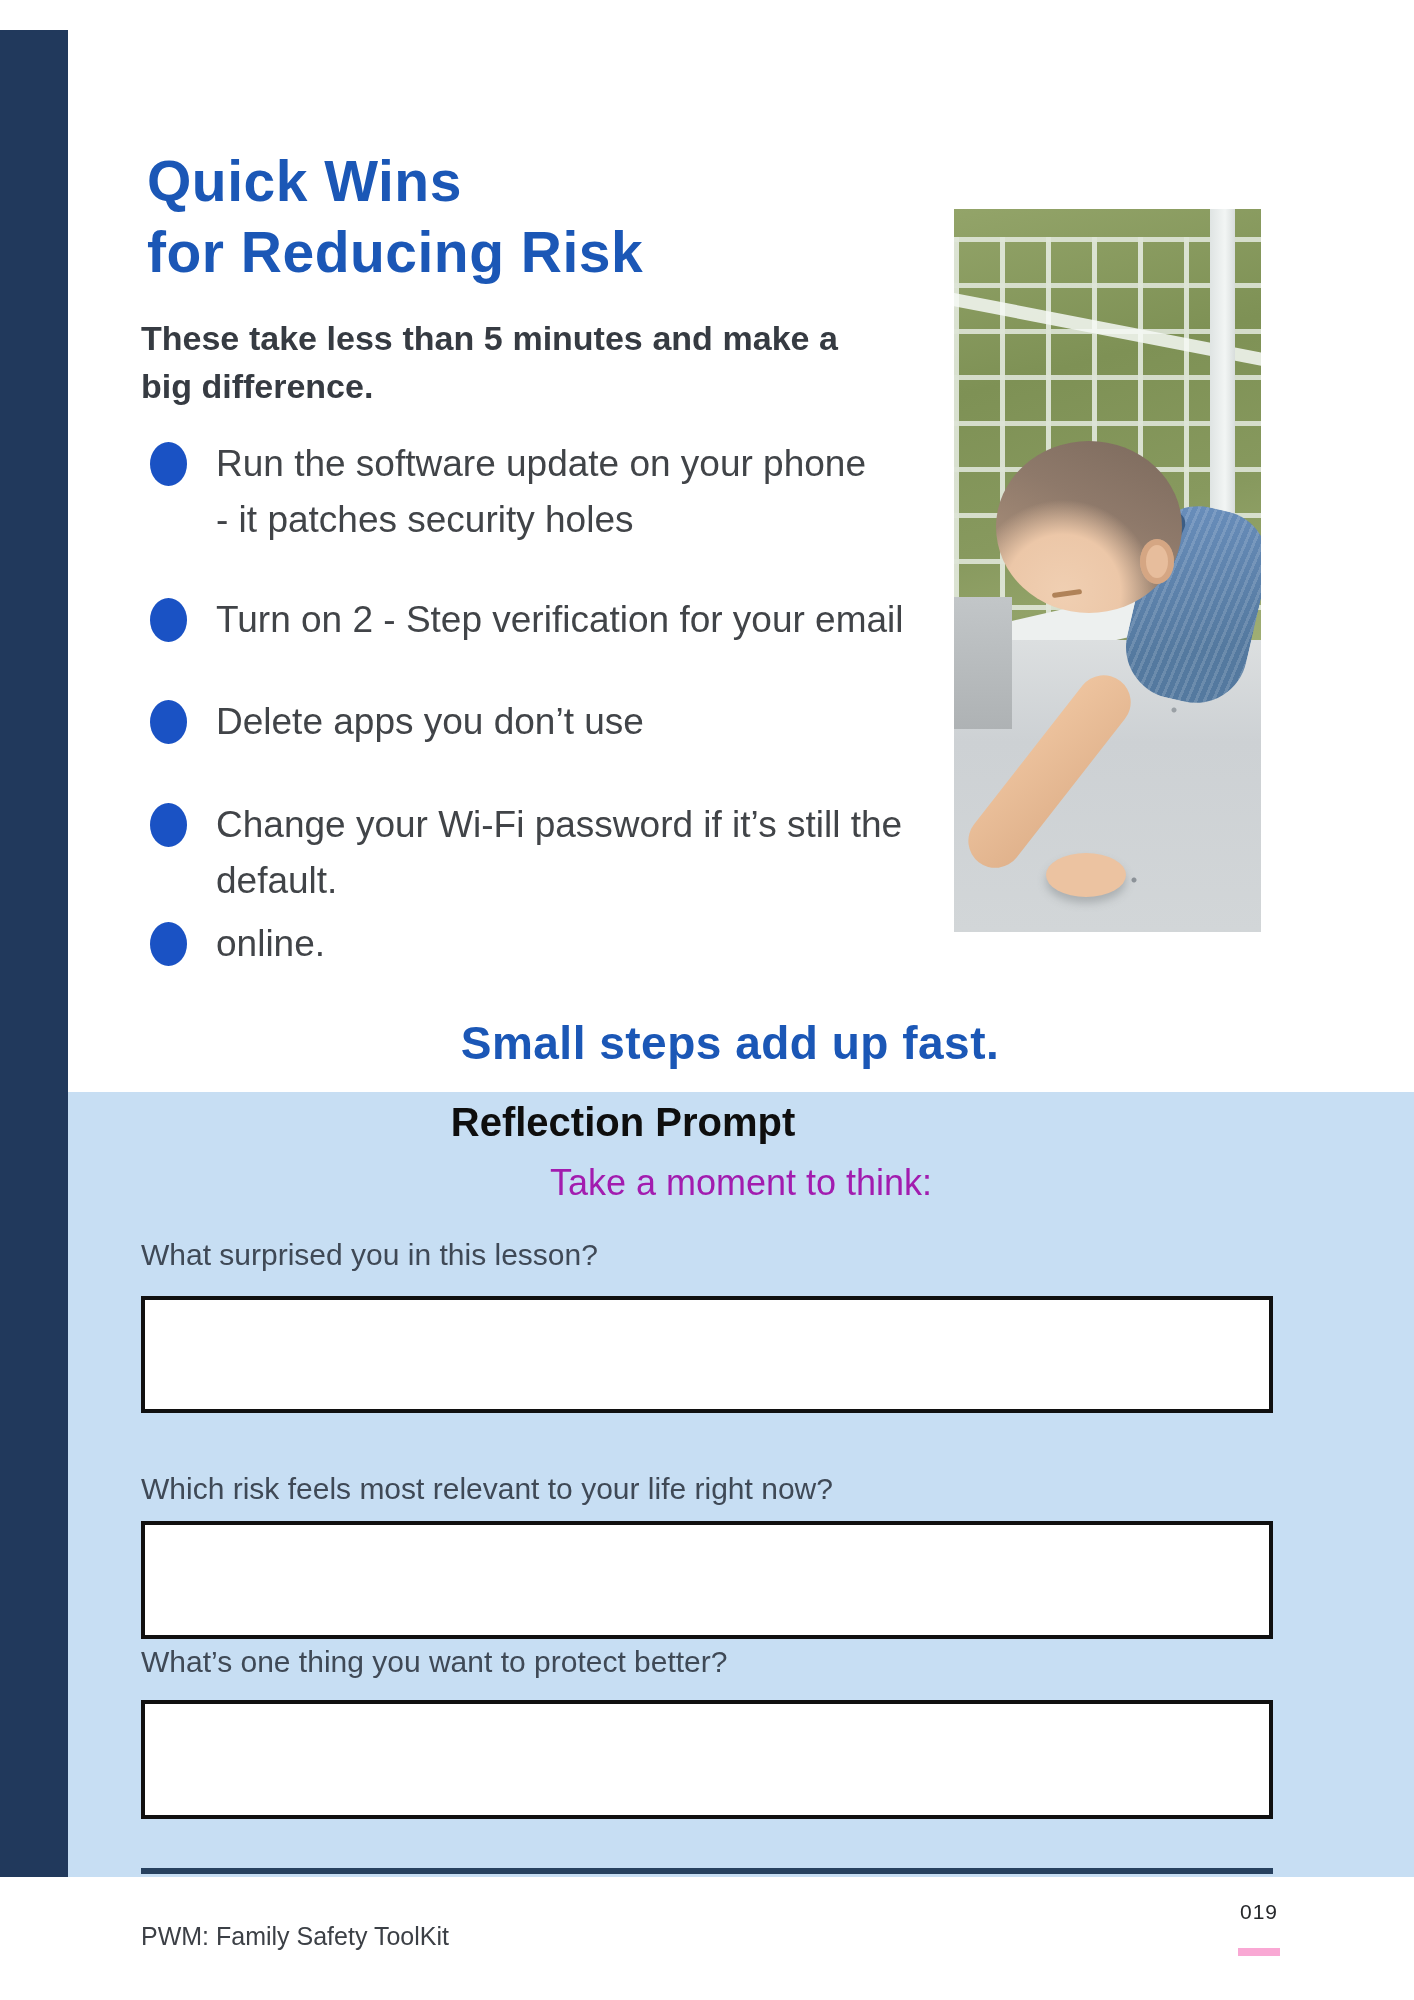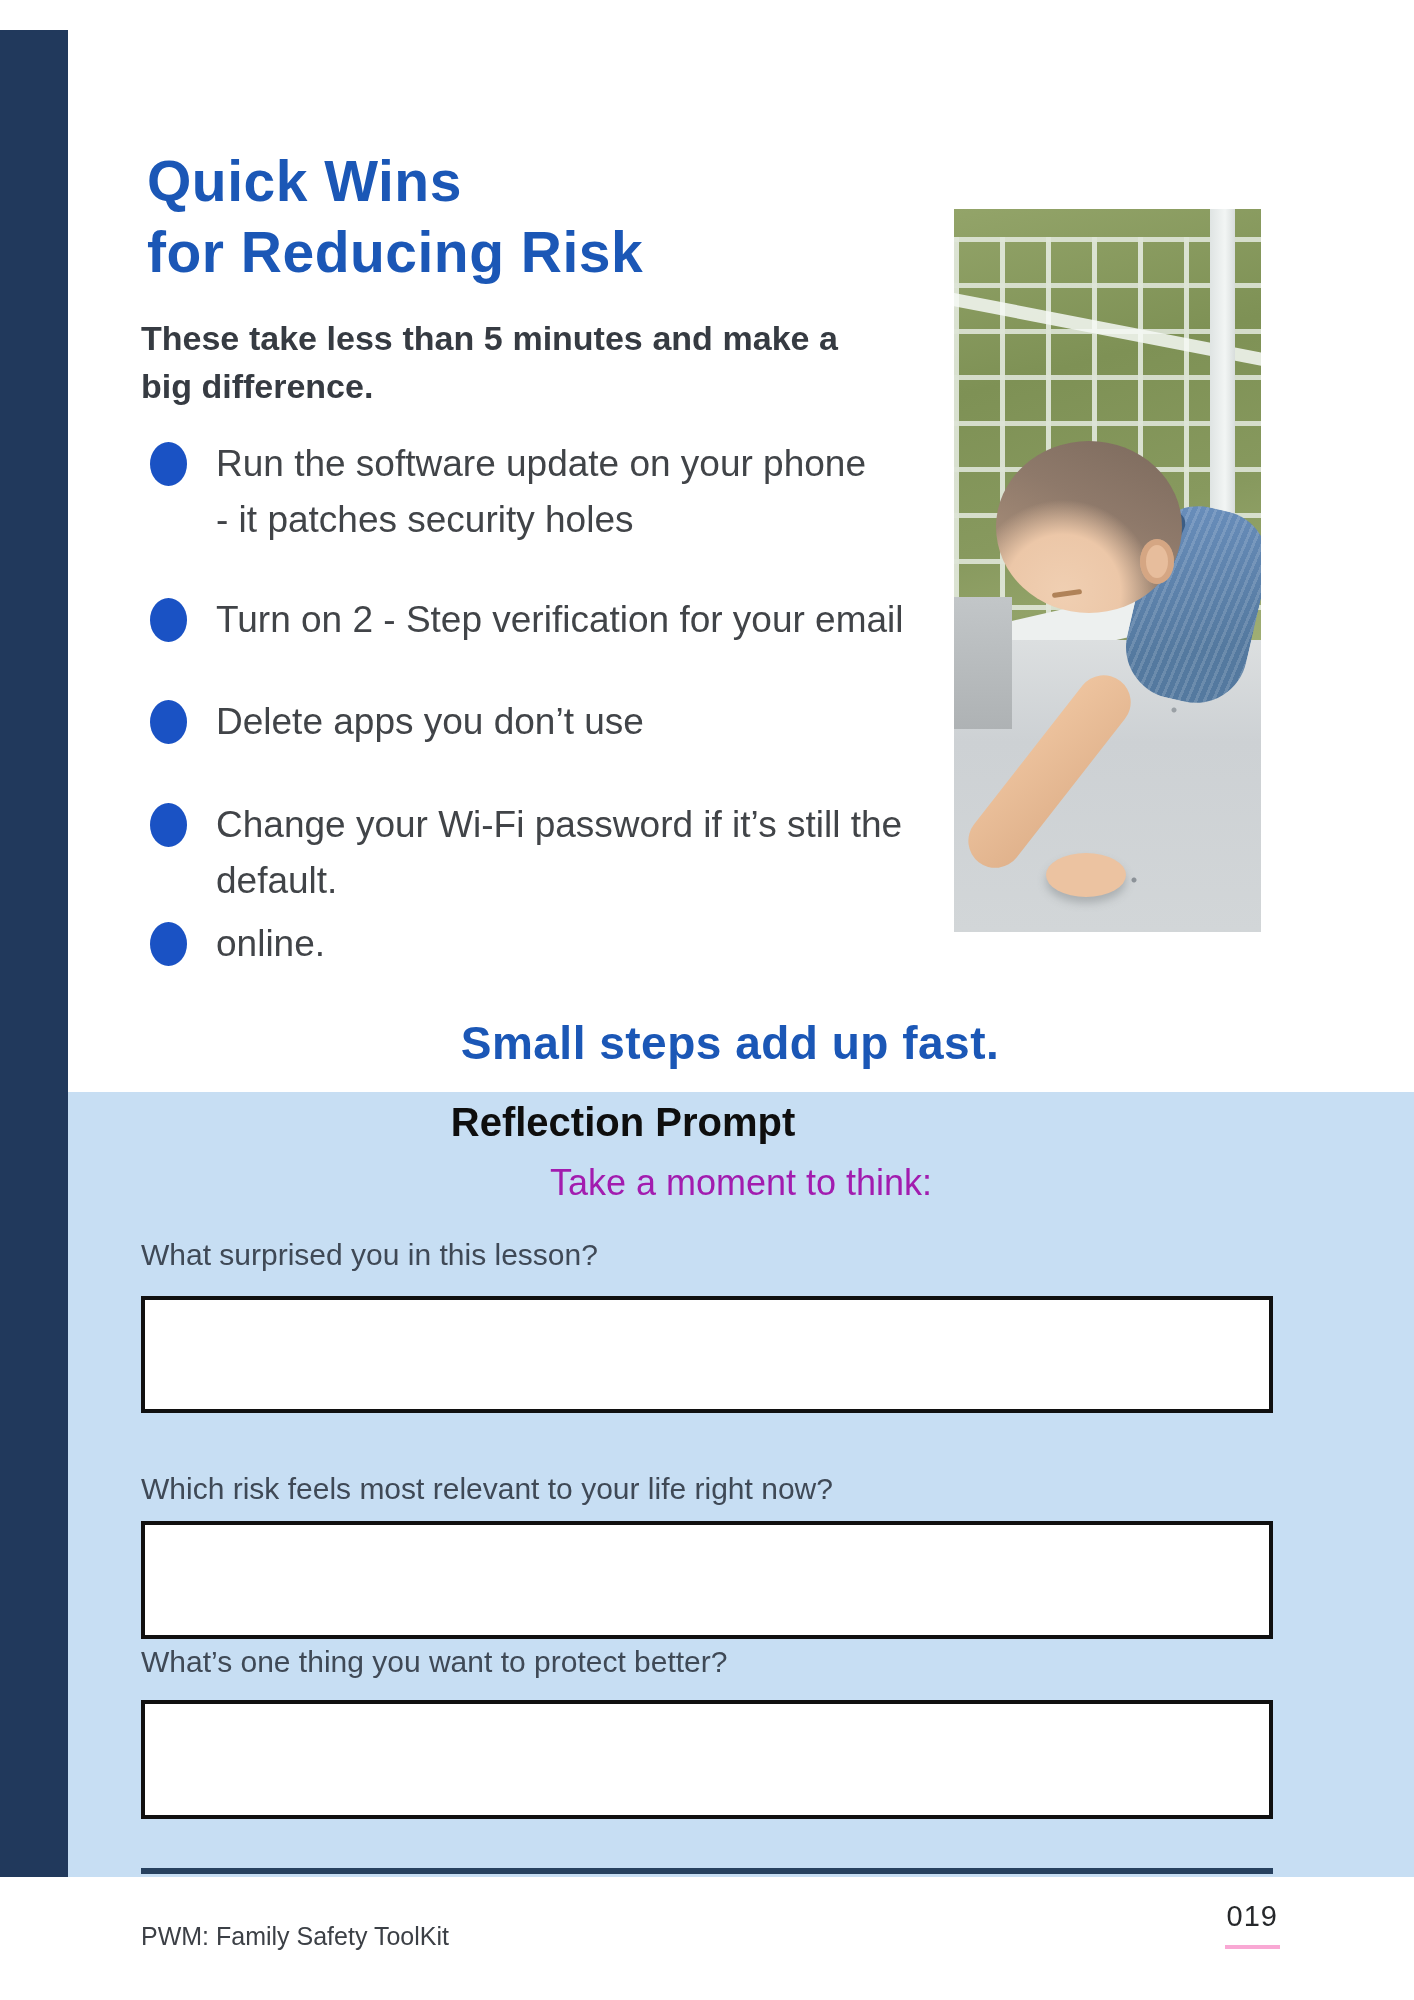--- a/index.html
+++ b/index.html
@@ -55,22 +55,22 @@
   .b-3{top:1700px;height:119px;}
   .answer-box textarea{
     width:100%;height:100%;border:none;outline:none;resize:none;background:transparent;
     font-family:"Liberation Sans", sans-serif;font-size:30px;color:#333;padding:10px 14px;box-sizing:border-box;
   }
   .panel-rule{position:absolute;left:141px;top:1868px;width:1132px;height:6px;background:#27415f;}
 
   
   .footer-brand{position:absolute;left:141px;top:1922px;font-size:25px;color:#3c4046;}
   .page-num-wrap{position:absolute;left:1160px;top:1900px;width:120px;text-align:right;}
-  .page-num{display:inline-block;font-size:29px;color:#26282b;letter-spacing:1px;
-    padding:0 2px 12px 2px;border-bottom:4px solid #f9a8d4;}
+  .page-num{display:inline-block;font-size:21px;color:#26282b;letter-spacing:1px;
+    padding:0 2px 24px 2px;border-bottom:8px solid #f9a8d4;}
 
   
   .photo{position:absolute;left:954px;top:209px;width:307px;height:723px;overflow:hidden;background:#8a9b63;}
   .ph-green{position:absolute;left:0;top:0;width:100%;height:455px;
     background:linear-gradient(165deg,#93a469 0%,#7e9155 35%,#87995e 65%,#a3b177 100%);}
   .ph-grid{position:absolute;left:0;top:28px;width:100%;height:420px;opacity:.85;filter:blur(.6px);
     background-image:
       repeating-linear-gradient(90deg, rgba(238,243,237,.95) 0 5px, rgba(0,0,0,0) 5px 46px),
       repeating-linear-gradient(180deg, rgba(238,243,237,.9) 0 5px, rgba(0,0,0,0) 5px 46px);}
   .ph-diag{position:absolute;left:-30px;top:120px;width:430px;height:13px;background:rgba(246,249,246,.85);

